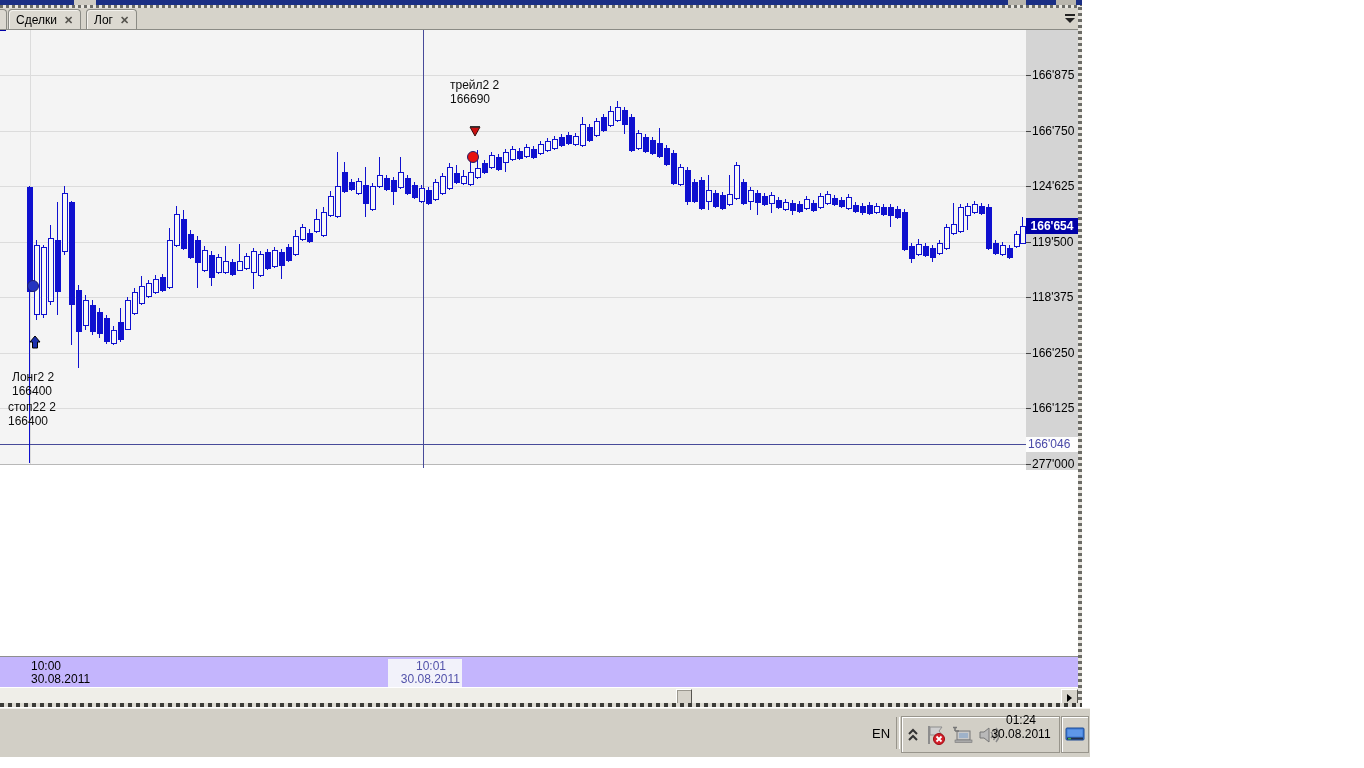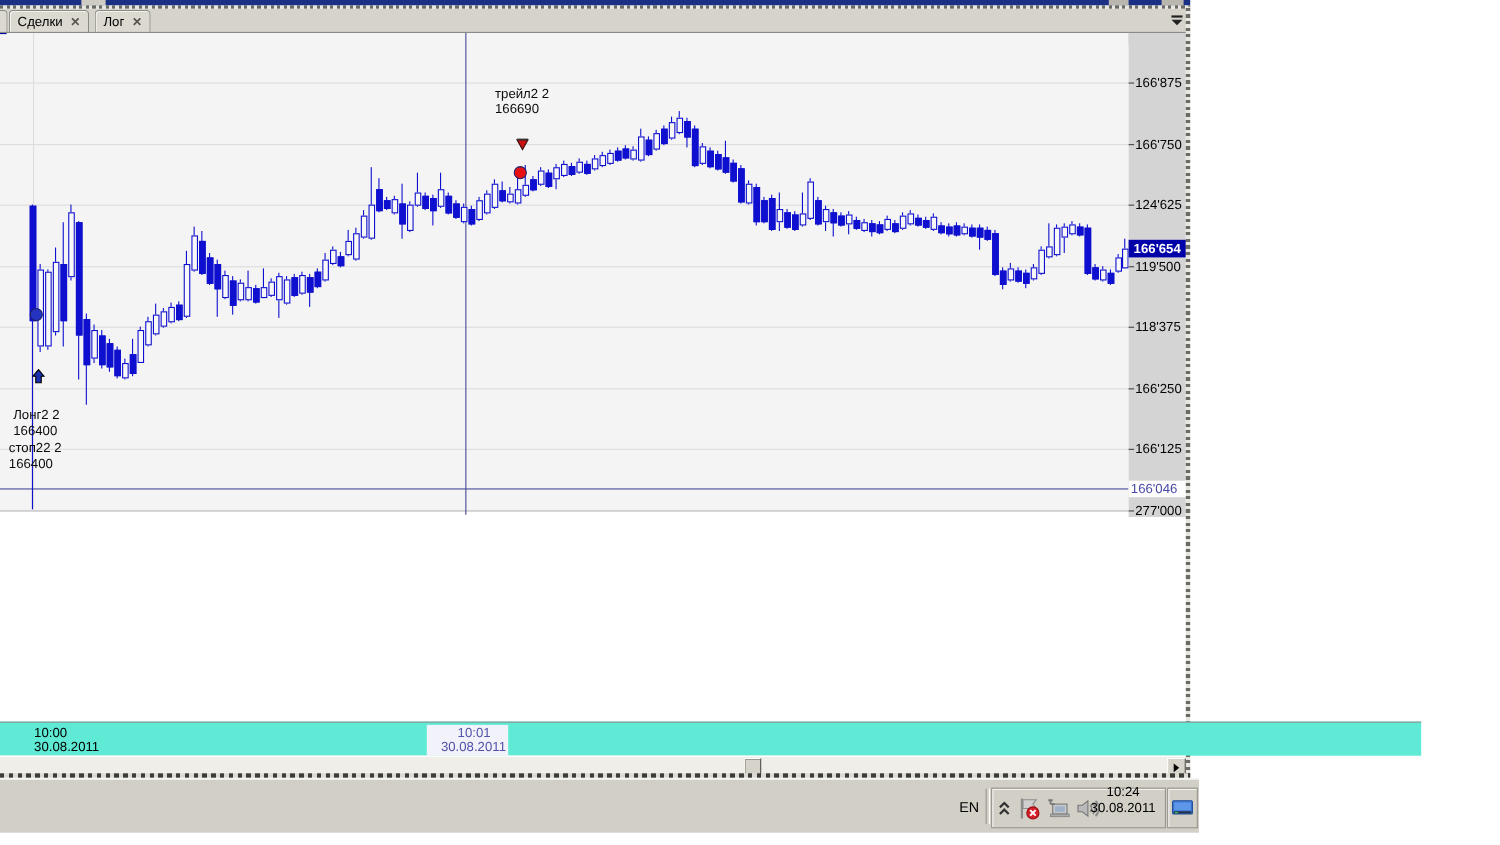--- a/index.html
+++ b/index.html
@@ -34,21 +34,21 @@
   .paxis{left:1026px;top:30px;width:52px;height:440px;background:#d4d4d4;}
   .paxis .lbl{position:absolute;left:6px;font-size:12px;color:#000;white-space:nowrap;}
   .paxis .tick{position:absolute;left:0;width:5px;height:1px;background:#444;}
   .pricetag{position:absolute;left:0;width:52px;height:16px;background:#0000a8;color:#fff;
             font-size:12px;font-weight:bold;text-align:center;line-height:16px;}
   .leveltag{position:absolute;left:0;width:52px;height:15px;background:#fdfdfd;color:#4a4aa8;
             font-size:12px;text-align:left;padding-left:2px;line-height:15px;}
   .appborder-r{left:1078px;top:6px;width:4px;height:700px;
      background:repeating-linear-gradient(0deg,#6b6b66 0 3px,#e8e6e0 3px 6px);}
   
-  .taxis{left:0;top:656px;width:1292px;height:30px;background:#5eead4;border-top:1px solid #8f8f8f;}
+  .taxis{left:0;top:656px;width:1078px;height:30px;background:#c4b5fd;border-top:1px solid #8f8f8f;}
   .taxis .t{position:absolute;font-size:12px;color:#000;line-height:13px;}
   .taxis .hl{background:#f2f2fa;color:#5252aa;}
   
   .sbar{left:0;top:687px;width:1078px;height:17px;background:#efeee8;border-top:1px solid #fff;}
   .sthumb{position:absolute;top:1px;width:14px;height:15px;background:#d6d3ca;
           border-top:1px solid #fff;border-left:1px solid #fff;border-right:1px solid #55534e;border-bottom:1px solid #55534e;box-shadow:1px 1px 0 #9a978e inset;}
   .sbtn{position:absolute;top:1px;width:15px;height:15px;background:#d6d3ca;
         border-top:1px solid #fff;border-left:1px solid #fff;border-right:1px solid #55534e;border-bottom:1px solid #55534e;
         display:flex;align-items:center;justify-content:center;}
   .arr-r{width:0;height:0;border-top:4px solid transparent;border-bottom:4px solid transparent;border-left:5px solid #000;}
@@ -476,21 +476,21 @@
         <path d="M4 6 L4 2 M2 2.5 L6 2.5 M4 6 L8 6" fill="none" stroke="#777" stroke-width="1.6"></path>
       </svg>
       <svg class="ticon" width="22" height="20" viewBox="0 0 22 20">
         <polygon points="2,7 6,7 11,3 11,17 6,13 2,13" fill="#b9b9b9" stroke="#777"></polygon>
         <path d="M13 7 A4 4 0 0 1 13 13" fill="none" stroke="#888" stroke-width="1.6"></path>
         <path d="M15.5 5 A7 7 0 0 1 15.5 15" fill="none" stroke="#888" stroke-width="1.6"></path>
         <path d="M18 3 A10 10 0 0 1 18 17" fill="none" stroke="#888" stroke-width="1.6"></path>
       </svg>
     </div>
     <div class="clock">
-      <div>10:24</div>
+      <div>01:24</div>
       <div>30.08.2011</div>
     </div>
     <div class="deskbox">
       <svg width="20" height="16" viewBox="0 0 20 16">
         <rect x="1" y="1" width="18" height="12" rx="1" fill="#3f7ad6" stroke="#1f4c96"></rect>
         <rect x="2.5" y="2.5" width="15" height="7" fill="#5f97e8"></rect>
         <rect x="2" y="10.5" width="16" height="2" fill="#23314d"></rect>
         <rect x="3" y="11" width="3" height="1.4" fill="#3fae4e"></rect>
       </svg>
     </div>

